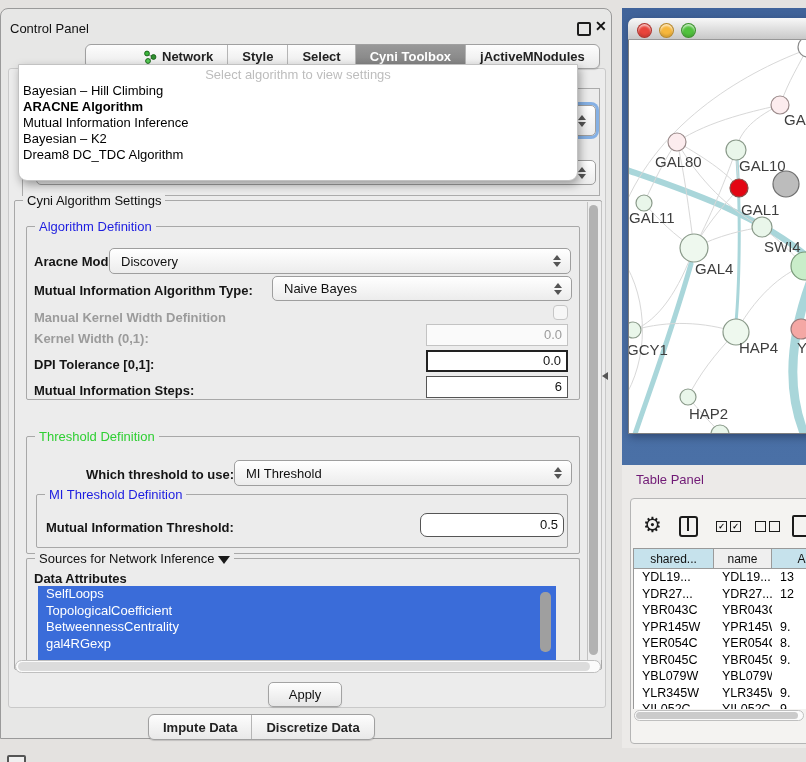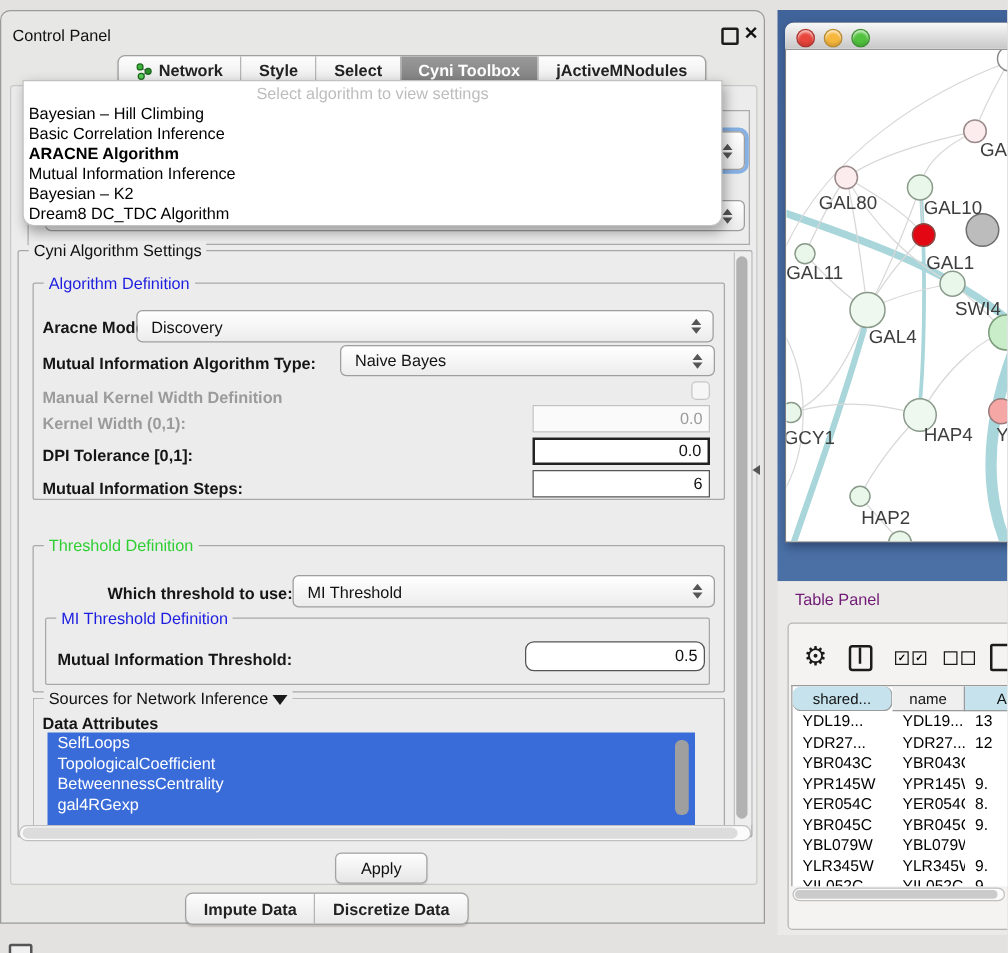--- a/index.html
+++ b/index.html
@@ -106,21 +106,21 @@
 
 <div id="root">
 
   <div class="abs" id="cp-window"></div>
   <div class="abs" id="cp-title">Control Panel</div>
   <div class="abs" id="cp-float"></div>
   <div class="abs" id="cp-close">✕</div>
 
   <div class="abs" id="inner-panel"></div>
 
-  <div class="abs seg-group" id="top-tabs" style="left:94px;top:36px;">
+  <div class="abs seg-group" id="top-tabs" style="left:85px;top:36px;padding-left:44px;">
       <div class="seg">
         <svg width="13" height="14" viewBox="0 0 13 14">
           <line x1="3" y1="4" x2="9" y2="7" stroke="#888" stroke-width="1"></line>
           <line x1="9" y1="7" x2="4" y2="11" stroke="#888" stroke-width="1"></line>
           <circle cx="3" cy="3.5" r="2.4" fill="#3db53d" stroke="#1c681c"></circle>
           <circle cx="9.5" cy="7" r="2.4" fill="#2f8f2f" stroke="#1c681c"></circle>
           <circle cx="4" cy="11" r="2.4" fill="#57cc57" stroke="#1c681c"></circle>
         </svg>
         <span>Network</span>
       </div>
@@ -149,21 +149,20 @@
     <span class="arrows">
         <span class="tri-up"></span>
         <span class="tri-down"></span>
       </span>
   </div>
 
   <div class="abs" id="algo-popup">
     <div id="algo-prompt">Select algorithm to view settings</div>
     <div id="algo-items">
         <div class="algo-item">Bayesian – Hill Climbing</div>
-        <div class="algo-item">Basic Correlation Inference</div>
         <div class="algo-item bold">ARACNE Algorithm</div>
         <div class="algo-item">Mutual Information Inference</div>
         <div class="algo-item">Bayesian – K2</div>
         <div class="algo-item">Dream8 DC_TDC Algorithm</div>
       </div>
   </div>
 
   <div class="abs fieldset" style="left:14px;top:192px;width:588px;height:470px;background:#ececec;">
     <span class="legend" style="color:#111;">Cyni Algorithm Settings</span>
   </div>
@@ -323,21 +322,21 @@
     <span style="width:9px;height:9px;border:1.5px solid #1b1b1b;font:bold 8px/9px 'Liberation Sans',sans-serif;text-align:center;">✓</span>
   </div>
   <div class="abs" style="left:755px;top:513px;display:flex;gap:3px;">
     <span style="width:9px;height:9px;border:1.5px solid #1b1b1b;"></span>
     <span style="width:9px;height:9px;border:1.5px solid #1b1b1b;"></span>
   </div>
   <div class="abs" style="left:792px;top:507px;width:16px;height:18px;border:2px solid #1b1b1b;border-radius:2px;background:#f4f3f1;"></div>
 
   <div class="abs" id="tp-table">
       <div class="th-row">
-        <div class="th-cell" style="width: 80px; background: rgb(198, 226, 236); border-radius: 7px;">shared...</div>
+        <div class="th-cell" style="width: 80px; background: rgb(198, 226, 236);">shared...</div>
         <div class="th-cell" style="width: 58px; background: rgb(239, 239, 239);">name</div>
         <div class="th-cell" style="width: 60px; background: rgb(198, 226, 236);">A</div>
       </div>
       <div class="td-row">
         <div class="td-cell" style="width: 80px;">YDL19...</div>
         <div class="td-cell" style="width: 58px;">YDL19...</div>
         <div class="td-cell" style="width: 60px;">13</div>
       </div>
       <div class="td-row">
         <div class="td-cell" style="width: 80px;">YDR27...</div>

